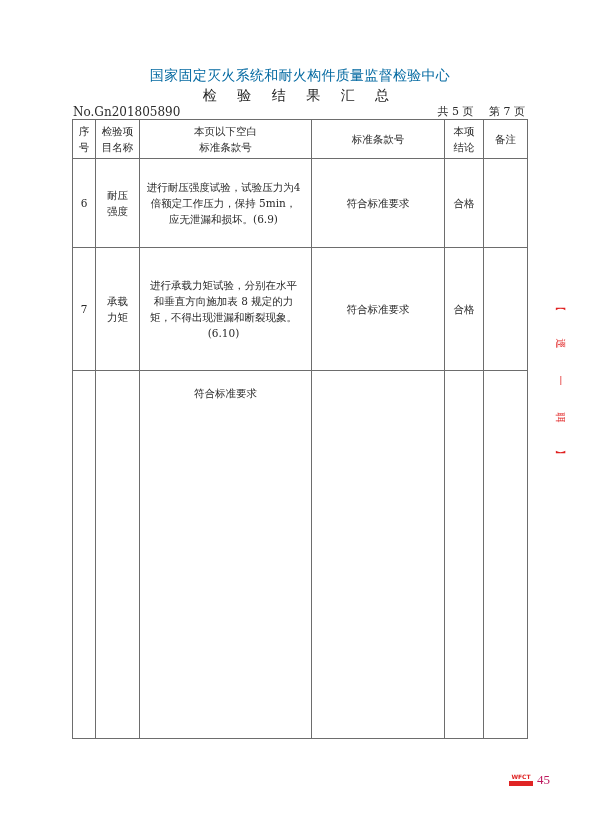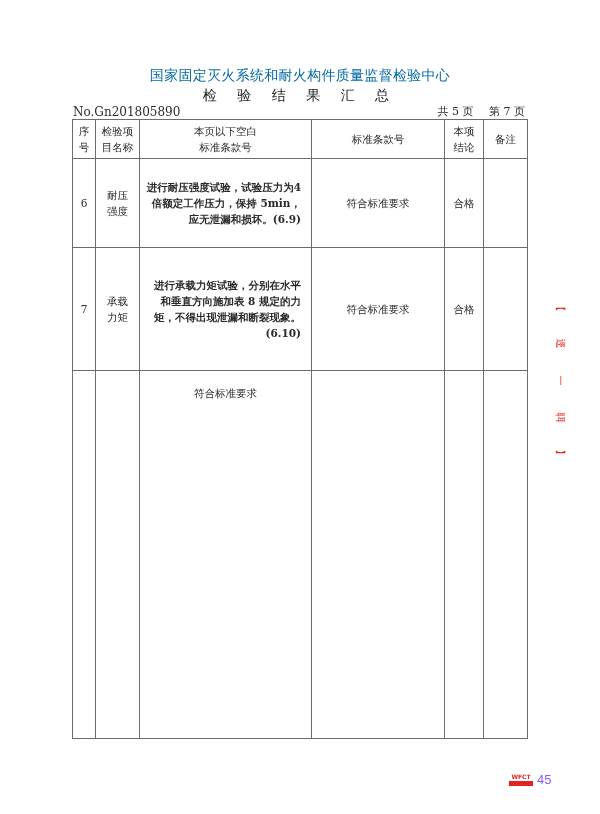--- a/index.html
+++ b/index.html
@@ -11,29 +11,29 @@
             font-family:"DejaVu Sans","Liberation Sans",sans-serif; font-size:14px; color:#222; letter-spacing:8px; }
   .docno { position:absolute; top:105px; left:73px; font-size:12px; }
   .pages { position:absolute; top:104px; right:75px; font-size:11px; }
   .pages span { margin-left:12px; }
   table { position:absolute; top:119px; left:72px; border-collapse:collapse; table-layout:fixed; width:455px; }
   td, th { border:1px solid #6d6d6d; font-weight:normal; font-size:10.5px; text-align:center; vertical-align:middle; padding:0; line-height:16px; }
   th { height:38px; }
   .r6 td { height:88px; }
   .r7 td { height:122px; }
   .rblank td { height:367px; vertical-align:top; }
-  .req { text-align:right; padding:0 10px 0 6px; font-size:10.5px; line-height:16px;font-weight:bold; }
+  .req { text-align:center; padding:0 10px 0 6px; font-size:10.5px; line-height:16px; }
   .blank-note { display:block; padding-top:14px; text-align:center; }
   .stamp { position:absolute; left:552px; top:300px; width:16px; color:#e02020; font-size:10px;
            font-family:"DejaVu Sans",sans-serif; text-align:center; line-height:13px; }
   .stamp .seg { display:block; margin-bottom:24px; transform:rotate(90deg); }
   .footer { position:absolute; top:772px; left:509px; display:flex; align-items:center; }
   .logo { width:24px; height:12px; font-family:"DejaVu Sans",sans-serif; font-size:6px; font-weight:bold; color:#e02424; line-height:6px; text-align:center; }
   .logo .bar { display:block; height:5px; background:#e02424; margin-top:1px; }
-  .pnum { font-family:Liberation Sans, sans-serif; font-size:13px; color:#8b5cf6; margin-left:4px; }
+  .pnum { font-family:Liberation Serif, serif; font-size:13px; color:#be185d; margin-left:4px; }
 </style>
 </head>
 <body>
 
 <div class="title1">国家固定灭火系统和耐火构件质量监督检验中心</div>
 <div class="title2">检 验 结 果 汇 总</div>
 <div class="docno">No.Gn201805890</div>
 <div class="pages">
   <span>共 5 页</span>
   <span>第 7 页</span>

